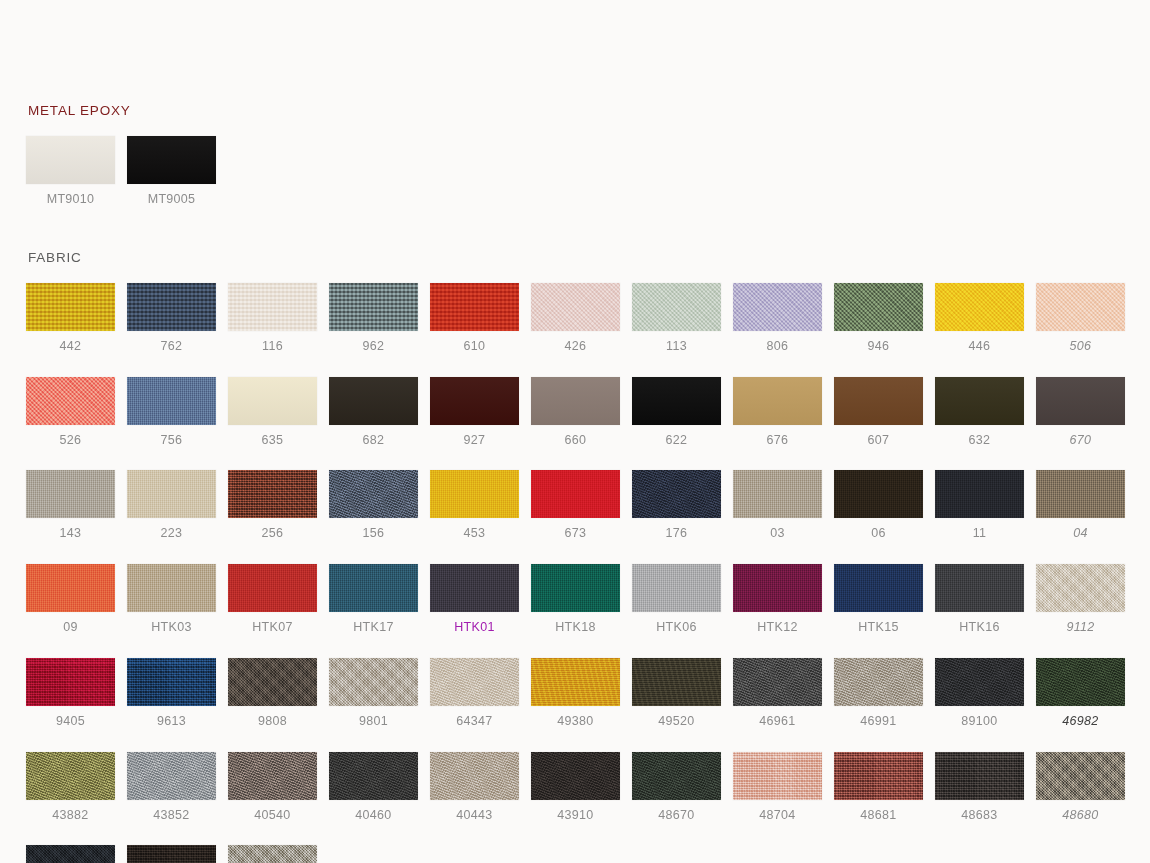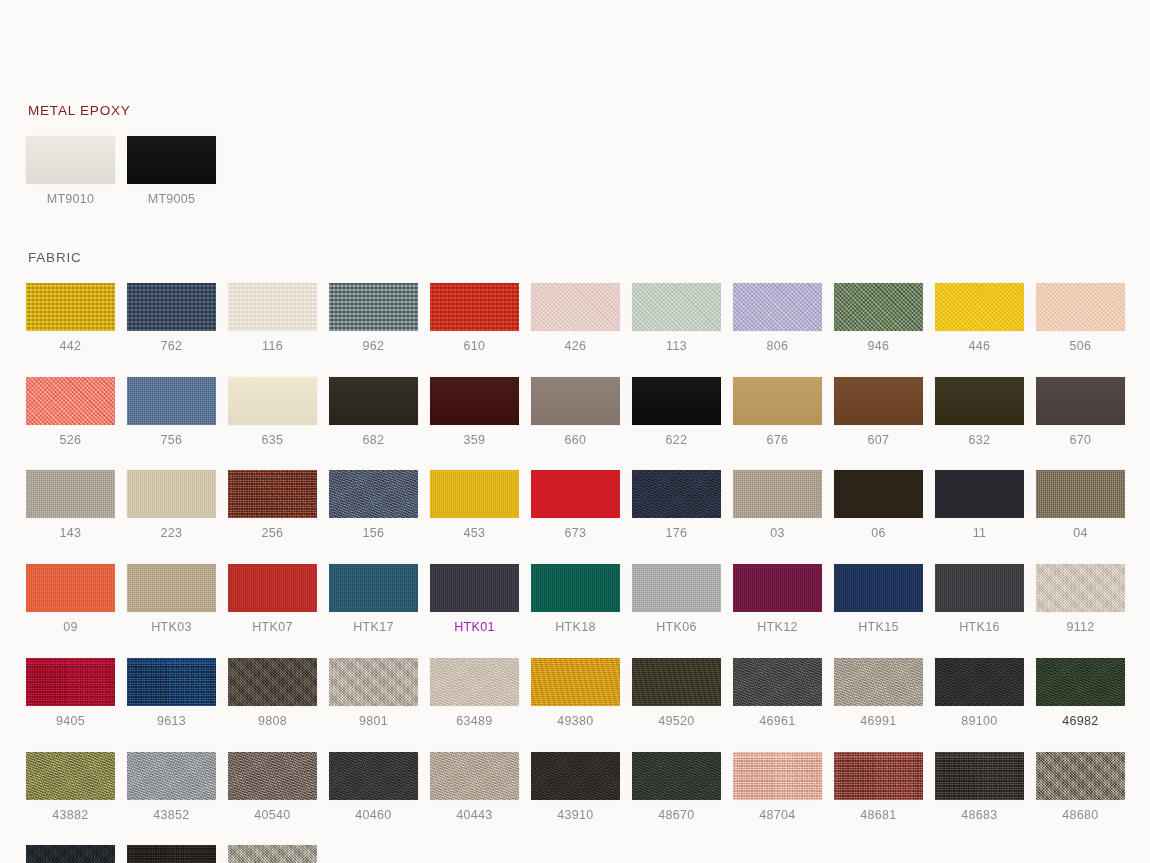--- a/index.html
+++ b/index.html
@@ -51,20 +51,21 @@
     flex-wrap: wrap;
     width: 1100px;
   }
   .cell {
     width: 89px;
     margin-right: 12px;
     margin-bottom: 23px;
   }
   .cell:nth-child(11n) {
     margin-right: 0;
+    font-style: italic;
   }
   .swatch {
     width: 89px;
     height: 48px;
     position: relative;
     background-color: #cccccc;
     box-shadow: 0 0 0 0.5px rgba(0,0,0,0.04);
   }
   .swatch .tex {
     position: absolute;
@@ -256,21 +257,21 @@
           <div class="cell">
             <div class="swatch" style="background-color: rgb(43, 37, 29);">
               <div class="tex tex-flat"></div>
             </div>
             <span class="label" style="color: rgb(140, 140, 140);">682</span>
           </div>
           <div class="cell">
             <div class="swatch" style="background-color: rgb(61, 15, 11);">
               <div class="tex tex-flat"></div>
             </div>
-            <span class="label" style="color: rgb(140, 140, 140);">359</span>
+            <span class="label" style="color: rgb(140, 140, 140);">927</span>
           </div>
           <div class="cell">
             <div class="swatch" style="background-color: rgb(138, 122, 114);">
               <div class="tex tex-flat"></div>
             </div>
             <span class="label" style="color: rgb(140, 140, 140);">660</span>
           </div>
           <div class="cell">
             <div class="swatch" style="background-color: rgb(11, 11, 11);">
               <div class="tex tex-flat"></div>
@@ -454,21 +455,21 @@
           <div class="cell">
             <div class="swatch" style="background-color: rgb(176, 168, 156);">
               <div class="tex tex-boucle"></div>
             </div>
             <span class="label" style="color: rgb(140, 140, 140);">9801</span>
           </div>
           <div class="cell">
             <div class="swatch" style="background-color: rgb(205, 195, 181);">
               <div class="tex tex-melange"></div>
             </div>
-            <span class="label" style="color: rgb(140, 140, 140);">63489</span>
+            <span class="label" style="color: rgb(140, 140, 140);">64347</span>
           </div>
           <div class="cell">
             <div class="swatch" style="background-color: rgb(211, 156, 28);">
               <div class="tex tex-chenille"></div>
             </div>
             <span class="label" style="color: rgb(140, 140, 140);">49380</span>
           </div>
           <div class="cell">
             <div class="swatch" style="background-color: rgb(62, 58, 44);">
               <div class="tex tex-chenille"></div>

